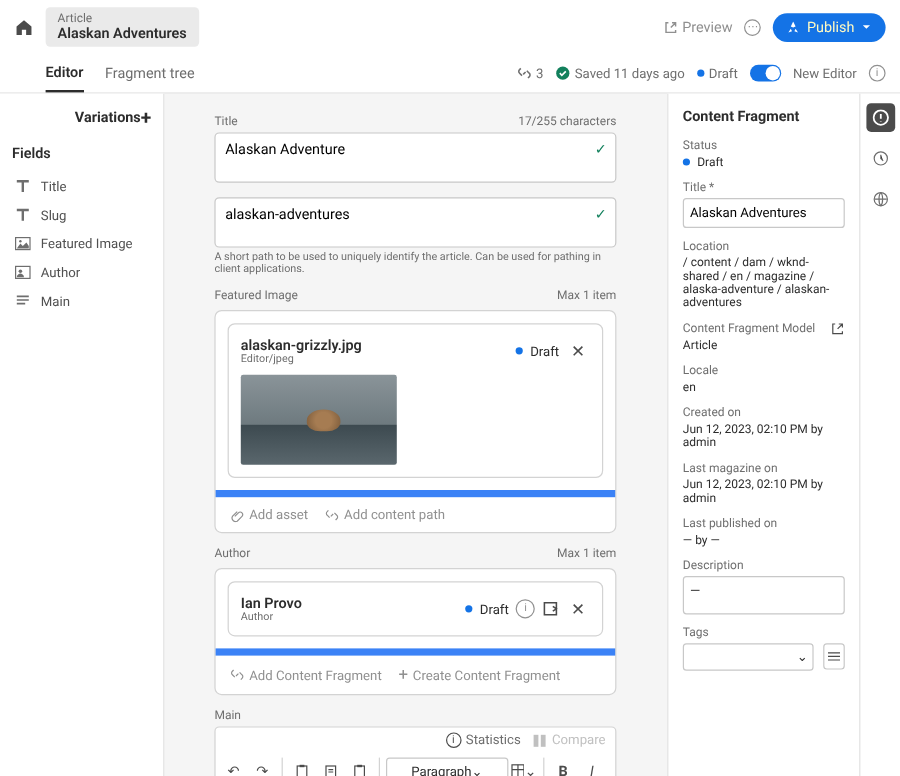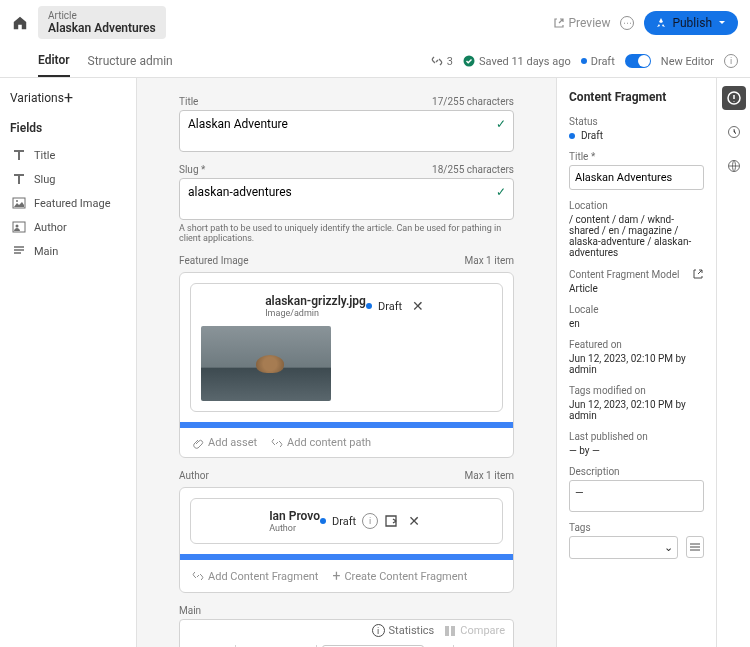--- a/index.html
+++ b/index.html
@@ -6,45 +6,45 @@
 body{background:#f5f5f5;font-size:12px;color:#2c2c2c;width:750px;height:647px;overflow:hidden}
 .topbar{background:#fff;border-bottom:1px solid #e1e1e1}
 .tb-row1{display:flex;align-items:center;padding:6px 12px;gap:10px}
 .home-ic{width:16px;height:16px;cursor:pointer}
 .bc{background:#eaeaea;border-radius:4px;padding:4px 10px;font-size:11px}
 .bc .lbl{color:#6e6e6e;font-size:10px}
 .bc .ttl{font-weight:600;font-size:12px}
 .tb-spacer{flex:1}
 .preview{display:flex;align-items:center;gap:4px;color:#909090;font-size:12px;cursor:pointer}
 .circ-ic{width:14px;height:14px;border:1.5px solid #909090;border-radius:50%;display:inline-flex;align-items:center;justify-content:center;font-size:9px;color:#909090;cursor:pointer}
-.pub-btn{background:#1473e6;color:#0f172a;border:none;border-radius:14px;padding:5px 12px;font-size:12px;display:flex;align-items:center;gap:6px;cursor:pointer}
+.pub-btn{background:#1473e6;color:#fef9c3;border:none;border-radius:14px;padding:5px 12px;font-size:12px;display:flex;align-items:center;gap:6px;cursor:pointer}
 .tb-row2{display:flex;align-items:center;padding:0 12px 0 38px;gap:18px;height:32px}
 .tab{font-size:12px;color:#6e6e6e;padding:8px 0;cursor:pointer}
 .tab.active{color:#2c2c2c;font-weight:600;border-bottom:2px solid #2c2c2c}
 .status-cluster{display:flex;align-items:center;gap:10px;font-size:11px;color:#6e6e6e}
 .dot{width:6px;height:6px;border-radius:50%;display:inline-block}
 .dot.blue{background:#1473e6}
 .toggle{width:26px;height:14px;background:#1473e6;border-radius:8px;position:relative;cursor:pointer}
 .toggle::after{content:"";position:absolute;right:1px;top:1px;width:12px;height:12px;background:#fff;border-radius:50%}
 .layout{display:flex;height:calc(647px - 70px)}
 .leftpanel{width:137px;background:#fff;border-right:1px solid #e1e1e1;padding:10px}
-.lp-head{display:flex;justify-content:flex-start;align-items:center;font-weight:400;font-size:12px;margin-bottom:14px}
+.lp-head{display:flex;justify-content:flex-end;align-items:center;font-weight:700;font-size:12px;margin-bottom:14px}
 .lp-sub{font-weight:600;font-size:12px;margin-bottom:8px}
 .lp-item{display:flex;align-items:center;gap:8px;padding:5px 2px;font-size:11px;color:#505050;cursor:pointer}
 .lp-ic{width:14px;height:14px;color:#6e6e6e}
 .center{flex:1;overflow-y:auto;padding:18px 42px 0}
 .fld{margin-bottom:12px}
 .fld-row{display:flex;justify-content:space-between;font-size:10px;color:#6e6e6e;margin-bottom:3px}
 .inp{width:100%;border:1px solid #c8c8c8;border-radius:4px;padding:6px 30px 20px 8px;font-size:12px;position:relative}
 .inp-wrap{position:relative}
 .chk{position:absolute;right:8px;top:7px;color:#12805c;font-size:12px}
 .hint{font-size:9px;color:#6e6e6e;margin-top:3px}
 .card{border:1px solid #d3d3d3;border-radius:6px;padding:0;background:#fff;margin-top:6px}
 .card-inner{border:1px solid #d3d3d3;border-radius:6px;margin:10px;padding:10px}
-.card-head{display:flex;align-items:center;justify-content:center}
+.card-head{display:flex;align-items:center;justify-content:space-between}
 .card-title{font-weight:600;font-size:12px}
 .card-sub{font-size:9px;color:#6e6e6e}
 .card-status{display:flex;align-items:center;gap:6px;font-size:11px}
 .close-x{font-size:14px;cursor:pointer;color:#4b4b4b;padding:0 4px}
 .img-ph{width:130px;height:75px;background:linear-gradient(180deg,#8a9499 0%,#6e7a7f 55%,#3d4a50 56%,#5a676d 100%);margin-top:8px;border-radius:2px;position:relative}
 .img-ph::after{content:"";position:absolute;left:42%;top:38%;width:28px;height:18px;background:radial-gradient(circle,#a67c52 40%,#7a5a3a 100%);border-radius:50% 50% 40% 40%}
 .card-foot{display:flex;gap:14px;padding:8px 12px;border-top:6px solid #3b82f6;font-size:11px;color:#909090}
 .card-foot span{display:flex;align-items:center;gap:4px;cursor:pointer}
 .rte{border:1px solid #d3d3d3;border-radius:4px;background:#fff}
 .rte-top{display:flex;justify-content:flex-end;gap:10px;padding:4px 8px;font-size:11px;color:#6e6e6e;align-items:center}
@@ -91,21 +91,21 @@
           <path fill="#fff" d="M5 0l2 4-2 1-2-1z M3 6l-2 3 3-1zM7 6l2 3-3-1z"></path>
         </svg>
       <span>Publish</span>
       <svg width="8" height="8" viewBox="0 0 8 8">
           <path fill="#fff" d="M1 2l3 3 3-3z"></path>
         </svg>
     </button>
   </div>
   <div class="tb-row2">
     <div class="tab active">Editor</div>
-    <div class="tab">Structure admin</div>
+    <div class="tab">Fragment tree</div>
     <div class="tb-spacer"></div>
     <div class="status-cluster">
       <span style="display:flex;align-items:center;gap:4px">
         <svg class="link-ic" viewBox="0 0 12 12">
             <path fill="none" stroke="#6e6e6e" stroke-width="1.3" d="M5 7l2-2M4 8L2 6a2 2 0 010-3l1-1M8 4l2 2a2 2 0 010 3l-1 1"></path>
           </svg>
         <span>3</span>
       </span>
       <span style="display:flex;align-items:center;gap:4px">
         <svg width="12" height="12" viewBox="0 0 12 12">
@@ -170,39 +170,35 @@
 
   <div class="center">
     <div class="fld">
       <div class="fld-row">
           <span>Title</span>
           <span>17/255 characters</span>
         </div>
       <div class="inp-wrap"><input class="inp" value="Alaskan Adventure" style=""><span class="chk">✓</span></div>
     </div>
     <div class="fld">
-      <div class="fld-row">
-          <span>Slug *</span>
-          <span>18/255 characters</span>
-        </div>
       <div class="inp-wrap"><input class="inp" value="alaskan-adventures" style=""><span class="chk">✓</span></div>
       <div class="hint">A short path to be used to uniquely identify the article. Can be used for pathing in client applications.</div>
     </div>
 
     <div class="fld">
       <div class="fld-row">
           <span>Featured Image</span>
           <span>Max 1 item</span>
         </div>
       <div class="card">
         <div class="card-inner">
           <div class="card-head">
             <div>
               <div class="card-title">alaskan-grizzly.jpg</div>
-              <div class="card-sub">Image/admin</div>
+              <div class="card-sub">Editor/jpeg</div>
             </div>
             <div class="card-status">
               <span class="dot blue"></span>
                 <span>Draft</span>
               <span class="close-x">✕</span>
             </div>
           </div>
           <div class="img-ph"></div>
         </div>
         <div class="card-foot">
@@ -336,23 +332,23 @@
     <div class="rp-val" style="word-break:break-word">/ content / dam / wknd-shared / en / magazine / alaska-adventure / alaskan-adventures</div>
     <div class="rp-lbl" style="display:flex;justify-content:space-between;align-items:flex-end">
       <span>Content Fragment Model</span>
       <svg width="12" height="12" viewBox="0 0 12 12" style="cursor:pointer">
           <path fill="none" stroke="#4b4b4b" d="M4 2H2v8h8V8M6 6l4-4M7 2h3v3"></path>
         </svg>
     </div>
     <div class="rp-val">Article</div>
     <div class="rp-lbl">Locale</div>
     <div class="rp-val">en</div>
-    <div class="rp-lbl">Featured on</div>
+    <div class="rp-lbl">Created on</div>
     <div class="rp-val">Jun 12, 2023, 02:10 PM by admin</div>
-    <div class="rp-lbl">Tags modified on</div>
+    <div class="rp-lbl">Last magazine on</div>
     <div class="rp-val">Jun 12, 2023, 02:10 PM by admin</div>
     <div class="rp-lbl">Last published on</div>
     <div class="rp-val">— by —</div>
     <div class="rp-lbl">Description</div>
     <div class="rp-inp" style="height:32px">—</div>
     <div class="rp-lbl">Tags</div>
     <div class="tags-row">
       <div class="rp-sel">⌄</div>
       <div class="rp-btn-ic">
           <svg width="12" height="12" viewBox="0 0 12 12">

